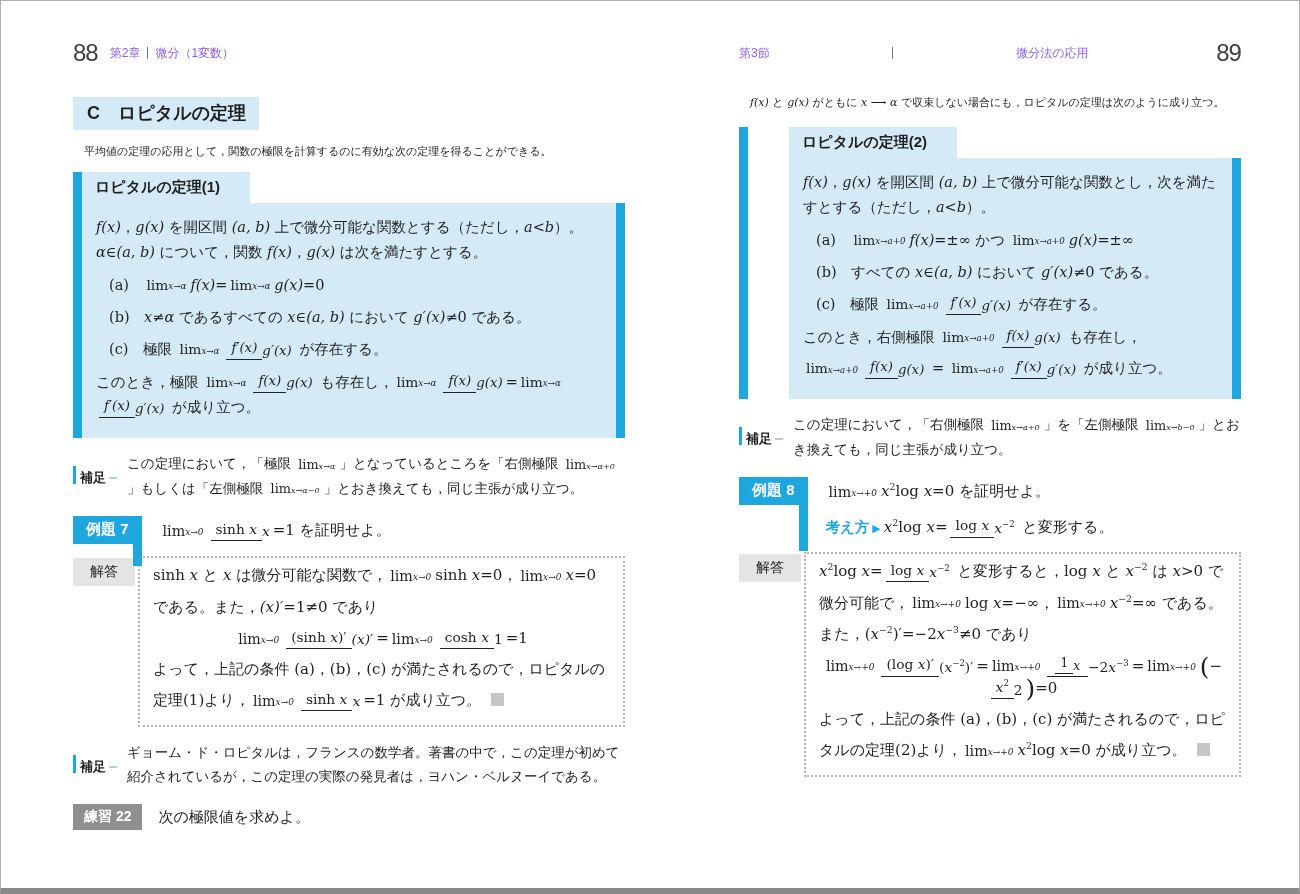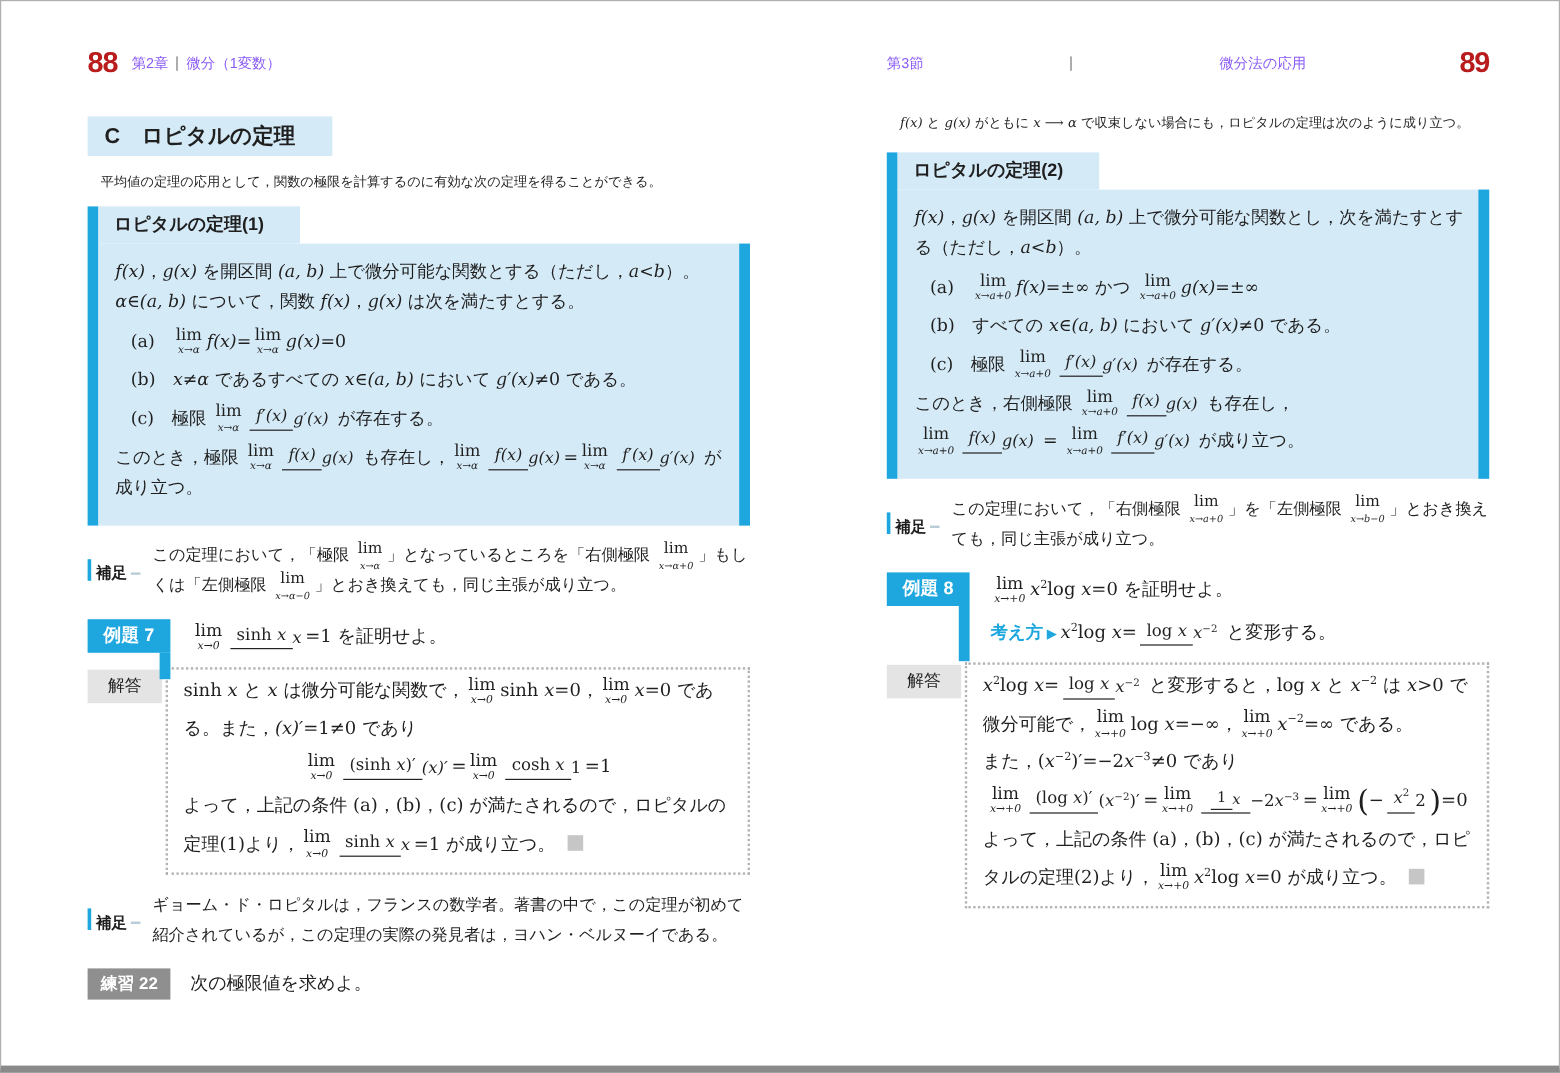--- a/index.html
+++ b/index.html
@@ -15,29 +15,29 @@
     font-family:"DejaVu Serif","DejaVu Sans",serif;color:var(--ink);
     overflow:hidden;
   }
   .page{position:absolute;top:38px;}
   .page-left{left:72px;width:552px;}
   .page-right{left:738px;width:502px;}
 
   
   .phead{display:flex;align-items:center;font-size:12px;color:#333;}
   .phead.right{justify-content:space-between;}
-  .pnum{font-family:"Liberation Sans",sans-serif;font-weight:bold;font-size:24px;color:#b91c1c;letter-spacing:-1px;}
+  .pnum{font-family:"Liberation Sans",sans-serif;font-weight:normal;font-size:24px;color:#404040;letter-spacing:-1px;}
   .phead .pnum{margin-right:12px;}
   .phead.right .pnum{margin-left:12px;margin-right:0;}
   .hdiv{display:inline-block;width:1px;height:12px;background:#777;margin:0 7px;}
   .phtxt{font-family:"Liberation Sans",sans-serif;font-size:12px;color:#8b5cf6;}
 
   
   .sechead{display:inline-block;background:var(--fill);font-family:"Liberation Sans",sans-serif;
-    font-weight:bold;font-size:18px;padding:4px 31px 5px 14px;margin-top:30px;}
+    font-weight:bold;font-size:18px;padding:4px 13px 5px 14px;margin-top:30px;}
 
   .para{font-size:11px;line-height:1.8;margin-top:12px;}
 
   
   .thm{border-left:9px solid var(--accent);margin-top:10px;}
   .thm-title{display:inline-block;background:var(--fill);font-family:"Liberation Sans",sans-serif;
     font-weight:bold;font-size:15px;padding:6px 30px 6px 13px;}
   .thm-body{background:var(--fill);border-right:9px solid var(--accent);
     padding:6px 12px 12px 14px;font-size:14.5px;line-height:1.75;}
   .thm-body .line{margin:6px 0;}
@@ -70,21 +70,21 @@
   
   .prrow{display:flex;align-items:center;margin-top:16px;}
   .prbadge{background:#8f8f8f;color:#fff;font-family:"Liberation Sans",sans-serif;font-weight:bold;
     font-size:14px;padding:4px 11px;margin-right:16px;white-space:nowrap;}
   .prstmt{font-size:15px;}
 
   
   .mi{font-style:italic;}
   .mr{font-style:normal;}
   .jp{font-style:normal;}
-  .lim{display:inline-flex;flex-direction:column;align-items:center;vertical-align:middle;
+  .lim{display:inline-flex;flex-direction:row;align-items:center;vertical-align:middle;
     line-height:1;margin:0 4px 0 3px;}
   .lim .lw{font-size:0.95em;}
   .lim .ls{font-size:0.60em;font-style:italic;margin-top:2px;}
   .frac{display:inline-flex;flex-direction:row;align-items:center;vertical-align:middle;
     margin:0 3px;font-size:0.92em;line-height:1.25;}
   .frac .fn{padding:0 5px 2px;border-bottom:1px solid #222;white-space:nowrap;}
   .frac .fd{padding-top:2px;white-space:nowrap;}
   .frac .frac{font-size:0.88em;}
   sup.msup{font-size:0.62em;line-height:0;}
   .bigp{font-size:1.65em;vertical-align:middle;line-height:0;font-weight:400;}
@@ -221,21 +221,21 @@
   <div class="page page-right">
     <div class="phead right">
       <span class="phtxt">第3節</span>
       <span class="hdiv"></span>
       <span class="phtxt">微分法の応用</span>
       <span class="pnum">89</span>
     </div>
 
     <div class="para" style="margin-top:26px;"><span class="jp">　</span><span class="mi">f(x)</span><span class="jp"> と </span><span class="mi">g(x)</span><span class="jp"> がともに </span><span class="mi">x</span><span class="mr"> ⟶ </span><span class="mi">α</span><span class="jp"> で収束しない場合にも，ロピタルの定理は次のように成り立つ。</span></div>
 
-    <div class="thm" style="margin-top:14px;">
+    <div class="thm" style="margin-top:14px;padding-left:41px;">
       <div class="thm-title">ロピタルの定理(2)</div>
       <div class="thm-body">
         <div class="line"><span class="mi">f(x)</span><span class="jp">，</span><span class="mi">g(x)</span><span class="jp"> を開区間 </span><span class="mi">(a, b)</span><span class="jp"> 上で微分可能な関数とし，次を満たすとする（ただし，</span><span class="mi">a&lt;b</span><span class="jp">）。</span></div>
         <div class="item"><span class="jp">(a)　</span><span class="lim">
               <span class="lw">lim</span>
               <span class="ls">x→a+0</span>
             </span><span class="mi">f(x)</span><span class="mr">=±∞</span><span class="jp"> かつ </span><span class="lim">
               <span class="lw">lim</span>
               <span class="ls">x→a+0</span>
             </span><span class="mi">g(x)</span><span class="mr">=±∞</span></div>

